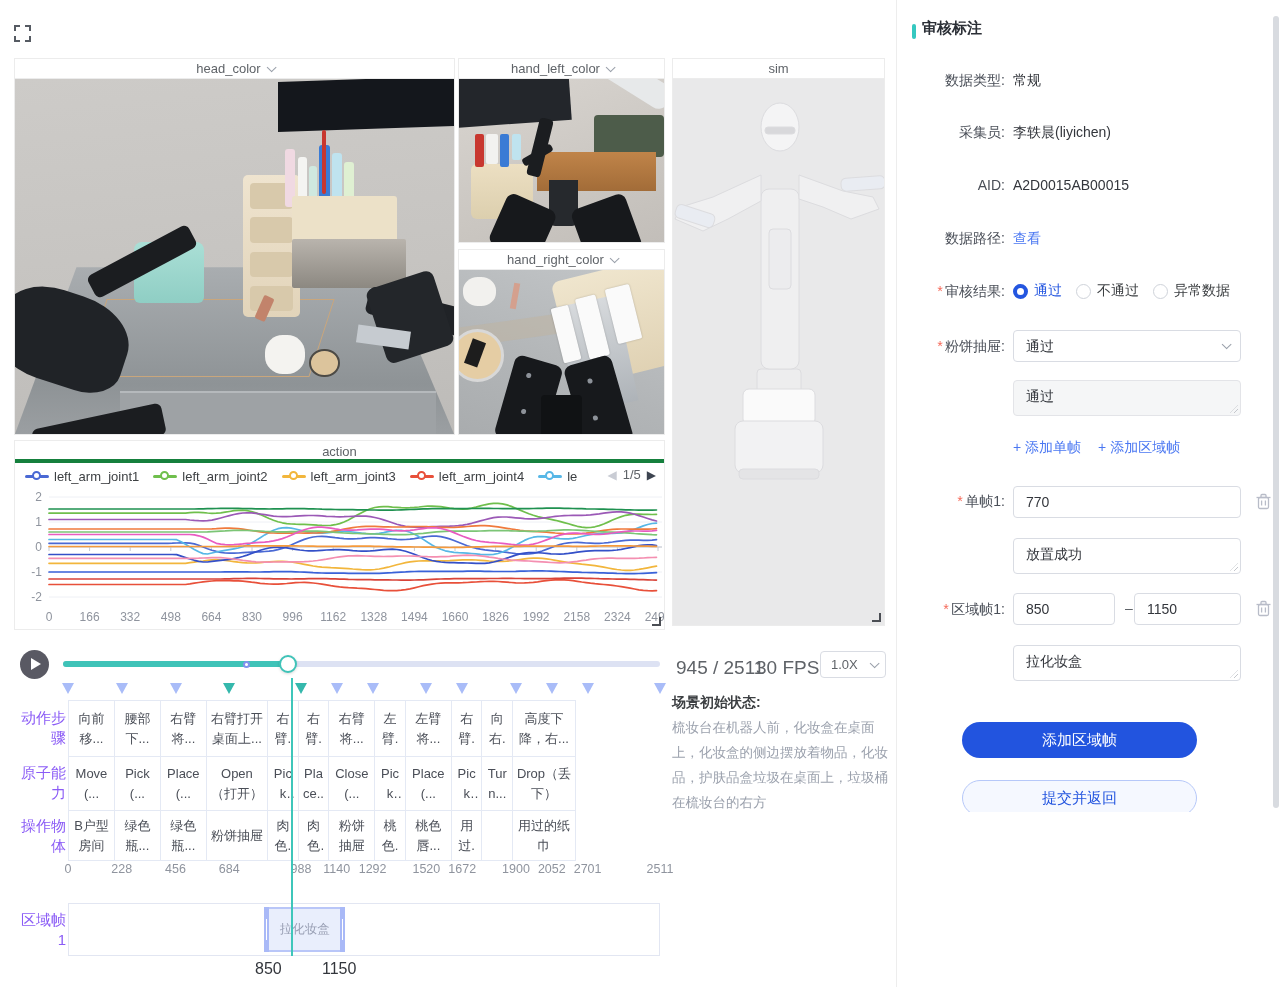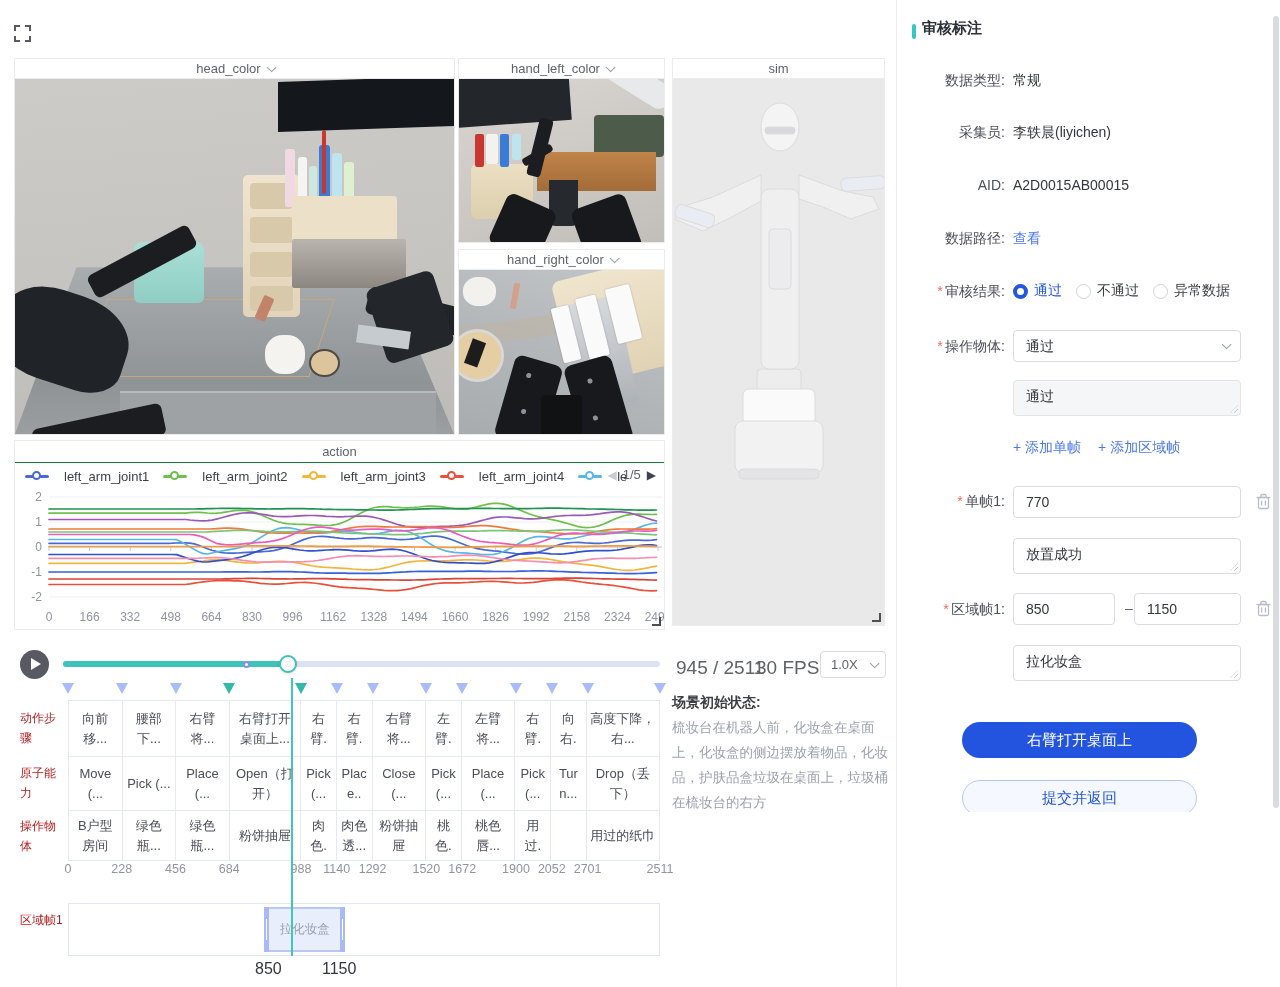--- a/index.html
+++ b/index.html
@@ -84,27 +84,27 @@
   .hr-claw-c { left:40%; bottom:-2%; width:20%; height:26%; background:#101214; border-radius:4px; }
   .dot-screw { position:absolute; width:5px; height:5px; border-radius:50%; background:#8d9299; }
 
   
   .sim-body { background:#e9e9ea; }
   .resize-corner { position:absolute; right:3px; bottom:3px; width:9px; height:9px;
     border-right:2px solid #4b4e54; border-bottom:2px solid #4b4e54; }
 
   
   .chart-box { position:absolute; left:14px; top:440px; width:651px; height:190px; border:1px solid #ececec; background:#fff; }
-  .chart-title { height:22px; line-height:21px; text-align:center; font-size:13px; color:#5f6368; border-bottom:1px solid #15803d; }
+  .chart-title { height:22px; line-height:21px; text-align:center; font-size:13px; color:#5f6368; border-bottom:4px solid #15803d; }
   .legend-row { position:relative; height:26px; display:flex; align-items:center; padding-left:10px; }
   .lg-item { display:flex; align-items:center; margin-right:14px; cursor:pointer; }
   .lg-mark { position:relative; width:24px; height:10px; margin-right:5px; }
   .lg-line { position:absolute; left:0; right:0; top:4px; height:2.5px; border-radius:2px; }
   .lg-ring { position:absolute; left:7px; top:0; width:9px; height:9px; border-radius:50%; border:2px solid; background:#fff; }
-  .lg-label { font-size:13px; color:#3d4043;margin-left:10px; }
+  .lg-label { font-size:13px; color:#3d4043; }
   .lg-page { position:absolute; right:8px; top:4px; display:flex; align-items:center; font-size:13px; color:#5f6368; }
   .pg-prev { color:#c9ccd4; margin-right:6px; font-size:12px; cursor:pointer; }
   .pg-next { color:#3d4450; margin-left:6px; font-size:12px; cursor:pointer; }
 
   
   .play-btn { position:absolute; left:20px; top:650px; width:29px; height:29px; border-radius:50%; background:#595963; cursor:pointer; }
   .play-btn i { position:absolute; left:11px; top:8px; border-left:10px solid #fff; border-top:6.5px solid transparent; border-bottom:6.5px solid transparent; }
   .slider { position:absolute; left:63px; top:655px; width:597px; height:18px; cursor:pointer; }
   .slider .track { position:absolute; left:0; right:0; top:6px; height:6px; border-radius:3px; background:#dde2f3; }
   .slider .fill { position:absolute; left:0; top:6px; height:6px; border-radius:3px; background:#3fc3b8; }
@@ -113,22 +113,22 @@
   .p-text { position:absolute; top:657px; font-size:19px; color:#5f6368; }
   .speed-sel { position:absolute; left:820px; top:651px; width:66px; height:27px; border:1px solid #d9dce3; border-radius:4px;
     font-size:13px; color:#5f6368; line-height:25px; padding-left:10px; cursor:pointer; }
   .speed-sel .chev { position:absolute; right:9px; top:10px; }
 
   
   .tri-row { position:absolute; left:68px; top:683px; width:592px; height:14px; }
   .tri { position:absolute; top:0; width:0; height:0; border-left:6px solid transparent; border-right:6px solid transparent;
     border-top:11px solid #a9bcf8; cursor:pointer; }
   .tri.teal { border-top-color:#35b8ac; }
-  .row-label { position:absolute; left:20px; width:46px; text-align:left; font-size:12px; color:#b91c1c; line-height:20px; }
-  .grid { position:absolute; left:68px; top:700px; width:592px; border:1px solid #e4e9f4; border-bottom:none; }
+  .row-label { position:absolute; left:20px; width:46px; text-align:right; font-size:15px; color:#8b5cf6; line-height:20px; }
+  .grid { position:absolute; left:68px; top:700px; width:508px; border:1px solid #e4e9f4; border-bottom:none; }
   .grow { display:flex; border-bottom:1px solid #e4e9f4; }
   .cell { flex:0 0 auto; border-right:1px solid #e4e9f4; display:flex; align-items:center; justify-content:center;
     text-align:center; font-size:13px; color:#4a4e57; padding:2px 3px; overflow:hidden; cursor:pointer; }
   .cell:last-child { border-right:none; }
   .cell span { display:-webkit-box; -webkit-line-clamp:2; -webkit-box-orient:vertical; overflow:hidden; word-break:break-all; line-height:1.5; }
   .r-steps .cell { height:55px; }
   .r-atomic .cell { height:53px; }
   .r-objects .cell { height:49px; }
   .tick-row { position:absolute; left:68px; top:862px; width:600px; height:16px; }
   .tick-row span { position:absolute; transform:translateX(-50%); font-size:12.5px; color:#8f949e; white-space:nowrap; }
@@ -637,21 +637,21 @@
         <span class="radio-opt">
           <span class="radio-dot"></span>
           <span class="r-lbl">不通过</span>
         </span>
         <span class="radio-opt">
           <span class="radio-dot"></span>
           <span class="r-lbl">异常数据</span>
         </span>
       </div>
 
-    <span class="f-label" style="top:338px"><i class="star">*</i><span>操作物体:</span></span>
+    <span class="f-label" style="top:338px"><i class="star">*</i><span>粉饼抽屉:</span></span>
     <div class="sel-box">
       <span>通过</span><i class="chev"></i>
     </div>
 
     <div class="note-area disabled" style="top:380px">
       <span>通过</span><span class="rsz"></span>
     </div>
 
     <div class="add-links">
       <span class="link">+ 添加单帧</span>
@@ -683,18 +683,18 @@
           <line x1="0.5" y1="4.5" x2="14.5" y2="4.5"></line>
         <path d="M5 4.5 V2.5 a1 1 0 0 1 1-1 h3 a1 1 0 0 1 1 1 V4.5"></path>
           <line x1="5.6" y1="7.5" x2="5.6" y2="12.5"></line>
           <line x1="9.4" y1="7.5" x2="9.4" y2="12.5"></line>
       </g>
     </svg>
     <div class="note-area" style="top:645px">
       <span>拉化妆盒</span><span class="rsz"></span>
     </div>
 
-    <div class="btn btn-primary">右臂打开桌面上</div>
+    <div class="btn btn-primary">添加区域帧</div>
     <div class="btn btn-secondary">提交并返回</div>
     <div class="white-cover"></div>
     <div class="rp-scrollbar"></div>
   </div>
 </div>
 
 </body></html>

